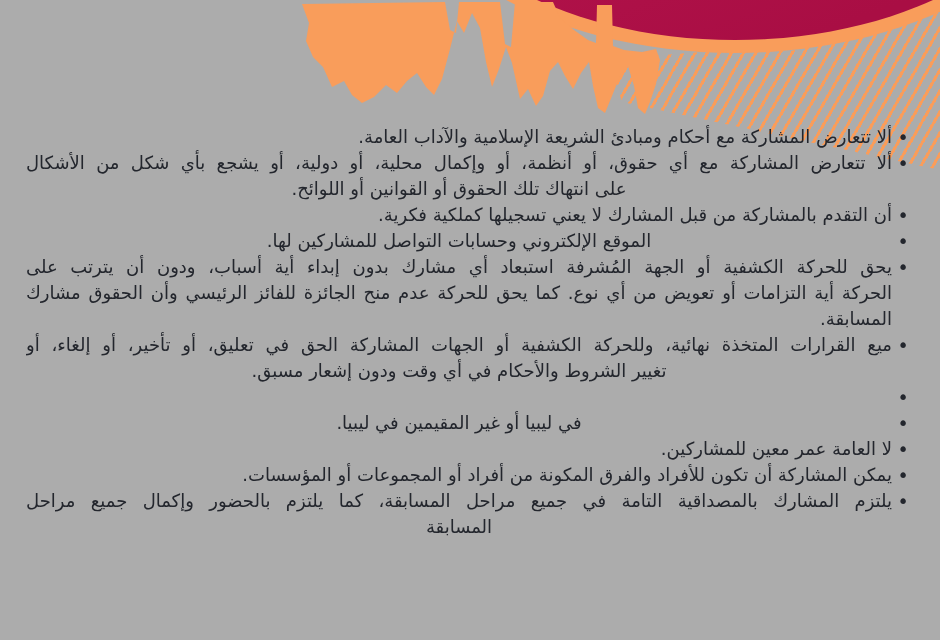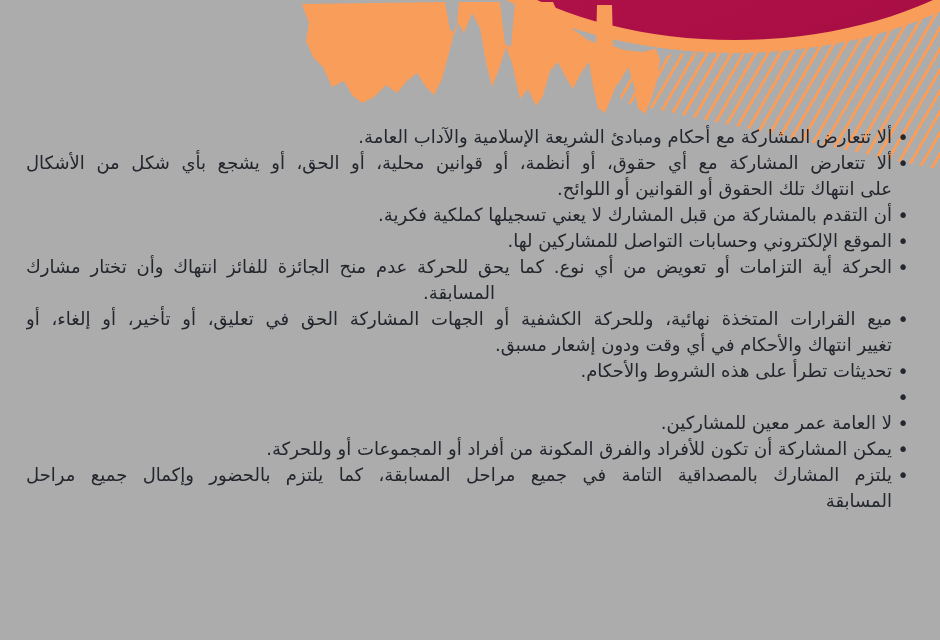--- a/index.html
+++ b/index.html
@@ -19,22 +19,22 @@
 
   
   .terms{position:absolute;top:124px;left:26px;right:26px;direction:rtl;
          color:#23262d;font-size:18px;line-height:26px;}
   .item{display:flex;align-items:flex-start;}
   .dot{flex:0 0 22px;width:22px;text-align:center;line-height:26px;font-size:19px;}
   .lines{flex:1 1 auto;min-width:0;overflow:hidden;}
   .line{height:26px;white-space:nowrap;overflow:hidden;}
   .l-right{text-align:right;}
   .l-just{text-align:justify;text-align-last:justify;}
-  .l-center{}
-  .l-left{text-align:center;}
+  .l-center{text-align:center;}
+  .l-left{text-align:right;}
 </style>
 </head>
 <body>
 
 <div class="page">
 
   <div class="header-art">
     <div class="stripes"></div>
     <svg class="header-svg" width="940" height="210" viewBox="0 0 940 210">
       <defs>
@@ -65,21 +65,21 @@
     <div class="item">
       <span class="dot">•</span>
       <div class="lines">
         <div class="line l-right">ألا تتعارض المشاركة مع أحكام ومبادئ الشريعة الإسلامية والآداب العامة.</div>
       </div>
     </div>
 
     <div class="item">
       <span class="dot">•</span>
       <div class="lines">
-        <div class="line l-just">ألا تتعارض المشاركة مع أي حقوق، أو أنظمة، أو قوانين محلية، أو الحق، أو يشجع بأي شكل من الأشكال</div>
+        <div class="line l-just">ألا تتعارض المشاركة مع أي حقوق، أو أنظمة، أو وإكمال محلية، أو دولية، أو يشجع بأي شكل من الأشكال</div>
         <div class="line l-center">على انتهاك تلك الحقوق أو القوانين أو اللوائح.</div>
       </div>
     </div>
 
     <div class="item">
       <span class="dot">•</span>
       <div class="lines">
         <div class="line l-right">أن التقدم بالمشاركة من قبل المشارك لا يعني تسجيلها كملكية فكرية.</div>
       </div>
     </div>
@@ -87,57 +87,58 @@
     <div class="item">
       <span class="dot">•</span>
       <div class="lines">
         <div class="line l-center">الموقع الإلكتروني وحسابات التواصل للمشاركين لها.</div>
       </div>
     </div>
 
     <div class="item">
       <span class="dot">•</span>
       <div class="lines">
-        <div class="line l-just">الحركة أية التزامات أو تعويض من أي نوع. كما يحق للحركة عدم منح الجائزة للفائز انتهاك وأن تختار مشارك</div>
+        <div class="line l-just">يحق للحركة الكشفية أو الجهة المُشرفة استبعاد أي مشارك بدون إبداء أية أسباب، ودون أن يترتب على</div>
+        <div class="line l-just">الحركة أية التزامات أو تعويض من أي نوع. كما يحق للحركة عدم منح الجائزة للفائز الرئيسي وأن الحقوق مشارك</div>
         <div class="line l-left">المسابقة.</div>
       </div>
     </div>
 
     <div class="item">
       <span class="dot">•</span>
       <div class="lines">
         <div class="line l-just">ميع القرارات المتخذة نهائية، وللحركة الكشفية أو الجهات المشاركة الحق في تعليق، أو تأخير، أو إلغاء، أو</div>
-        <div class="line l-center">تغيير انتهاك والأحكام في أي وقت ودون إشعار مسبق.</div>
+        <div class="line l-center">تغيير الشروط والأحكام في أي وقت ودون إشعار مسبق.</div>
       </div>
     </div>
 
     <div class="item">
       <span class="dot">•</span>
       <div class="lines">
-        <div class="line l-center">تحديثات تطرأ على هذه الشروط والأحكام.</div>
       </div>
     </div>
 
     <div class="item">
       <span class="dot">•</span>
       <div class="lines">
+        <div class="line l-center">في ليبيا أو غير المقيمين في ليبيا.</div>
       </div>
     </div>
 
     <div class="item">
       <span class="dot">•</span>
       <div class="lines">
         <div class="line l-right">لا العامة عمر معين للمشاركين.</div>
       </div>
     </div>
 
     <div class="item">
       <span class="dot">•</span>
       <div class="lines">
-        <div class="line l-right">يمكن المشاركة أن تكون للأفراد والفرق المكونة من أفراد أو المجموعات أو وللحركة.</div>
+        <div class="line l-right">يمكن المشاركة أن تكون للأفراد والفرق المكونة من أفراد أو المجموعات أو المؤسسات.</div>
       </div>
     </div>
 
     <div class="item">
       <span class="dot">•</span>
       <div class="lines">
         <div class="line l-just">يلتزم المشارك بالمصداقية التامة في جميع مراحل المسابقة، كما يلتزم بالحضور وإكمال جميع مراحل</div>
         <div class="line l-center">المسابقة</div>
       </div>
     </div>

